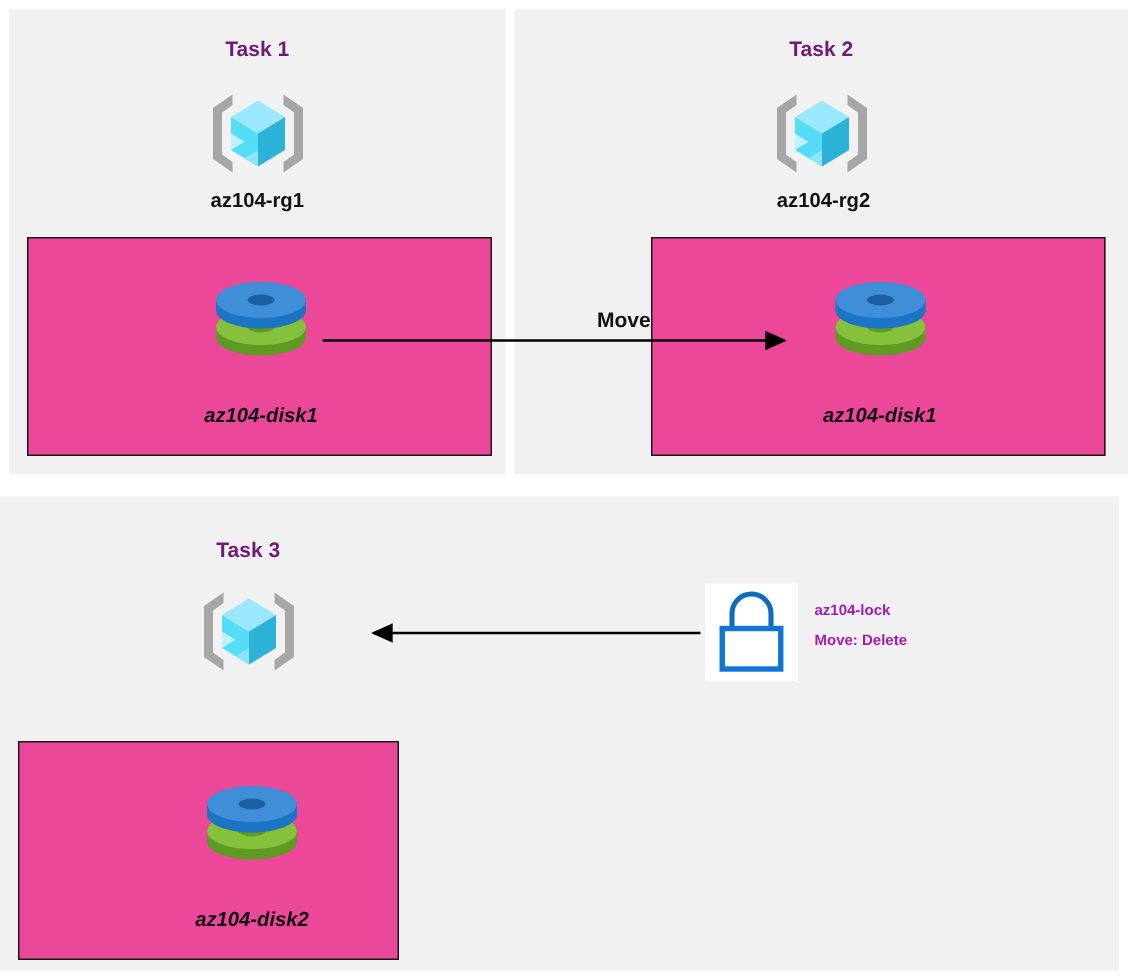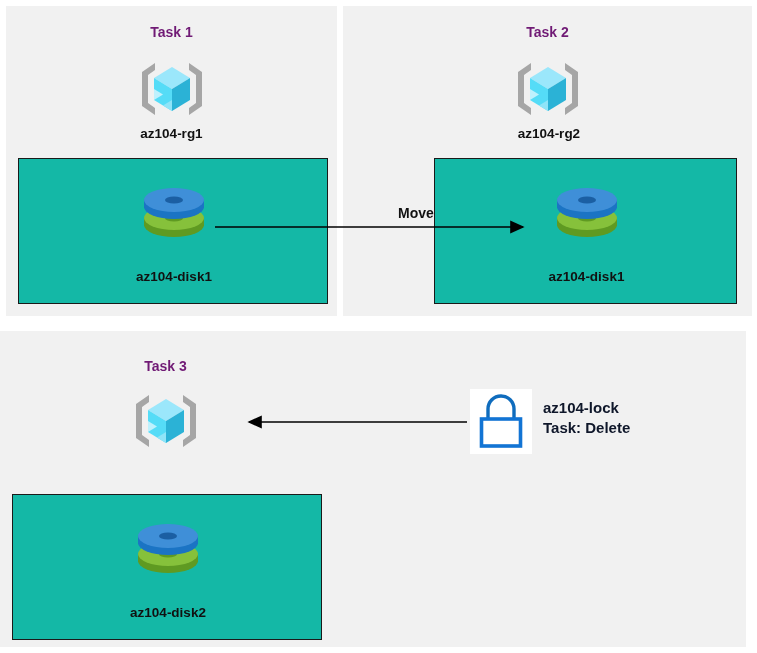--- a/index.html
+++ b/index.html
@@ -37,21 +37,22 @@
     font-size: 13.5px;
     font-weight: bold;
     color: #111111;
     white-space: nowrap;
     text-align: center;
   }
 
   .inner-box {
     position: absolute;
     border: 1.6px solid #1a1a1a;
-    background: #14b8a6;
+    background: #ec4899;
+    font-style: italic;
   }
 
   .icon-wrap { position: absolute; }
 
   
   .arrow-svg { position: absolute; overflow: visible; }
 
   .move-label {
     position: absolute;
     font-size: 14px;
@@ -60,23 +61,23 @@
     white-space: nowrap;
   }
 
   
   .lock-tile {
     position: absolute;
     background: #ffffff;
   }
   .lock-text {
     position: absolute;
-    font-size: 15px;
-    font-weight: bold;
-    color: #0f172a;
+    font-size: 10px;
+    font-weight: bold;
+    color: #a21caf;
     line-height: 20px;
     white-space: nowrap;
   }
   .lock-text div { white-space: nowrap; }
 </style>
 </head>
 <body>
 
 <div id="stage">
 
@@ -183,21 +184,21 @@
         <path d="M52 7 L65 16 L65 50 L52 59 L52 52 L59 47 L59 19 L52 14 Z" fill="#a6a6a6"></path>
         <path d="M35 11 L53 22 L35 33 L17 22 Z" fill="#9be7fb"></path>
         <path d="M17 22 L35 33 L35 55 L17 44 Z" fill="#55dcf7"></path>
         <path d="M53 22 L53 44 L35 55 L35 33 Z" fill="#2bb2d6"></path>
         <path d="M17 33 L26 38.5 L17 44 Z" fill="#bff1fd"></path>
         <path d="M35 44 L35 55 L26 49.5 Z" fill="#8fe4f8"></path>
       </svg>
     </div>
 
 
-    <div class="inner-box" style="left:12px; top:163px; width:310px; height:146px;">
+    <div class="inner-box" style="left:12px; top:163px; width:254px; height:146px;">
 
       <div class="icon-wrap" style="left:113px; top:22px; width:84px; height:64px;">
         <svg width="84" height="64" viewBox="0 0 84 64">
           <ellipse cx="42" cy="44" rx="30" ry="12" fill="#5f9a22"></ellipse>
           <rect x="12" y="36" width="60" height="9" fill="#5f9a22"></rect>
           <ellipse cx="42" cy="37" rx="30" ry="12" fill="#86c13b"></ellipse>
           <ellipse cx="42" cy="37" rx="9" ry="3.6" fill="#5f9a22"></ellipse>
           <ellipse cx="42" cy="26" rx="30" ry="12" fill="#1b74c4"></ellipse>
           <rect x="12" y="18" width="60" height="9" fill="#1b74c4"></rect>
           <ellipse cx="42" cy="19" rx="30" ry="12" fill="#3f8fd8"></ellipse>
@@ -222,16 +223,16 @@
     <svg width="62" height="65" viewBox="0 0 62 65">
 
       <path d="M18 30 L18 20 A13 13 0 0 1 44 20 L44 30" fill="none" stroke="#0f6cbd" stroke-width="3.4"></path>
 
       <rect x="11.5" y="30" width="39" height="27" fill="none" stroke="#1274d4" stroke-width="3.6"></rect>
     </svg>
   </div>
 
   <div class="lock-text" style="left:543px; top:398px;">
     <div>az104-lock</div>
-    <div>Task: Delete</div>
+    <div>Move: Delete</div>
   </div>
 
 </div>
 
 </body></html>

